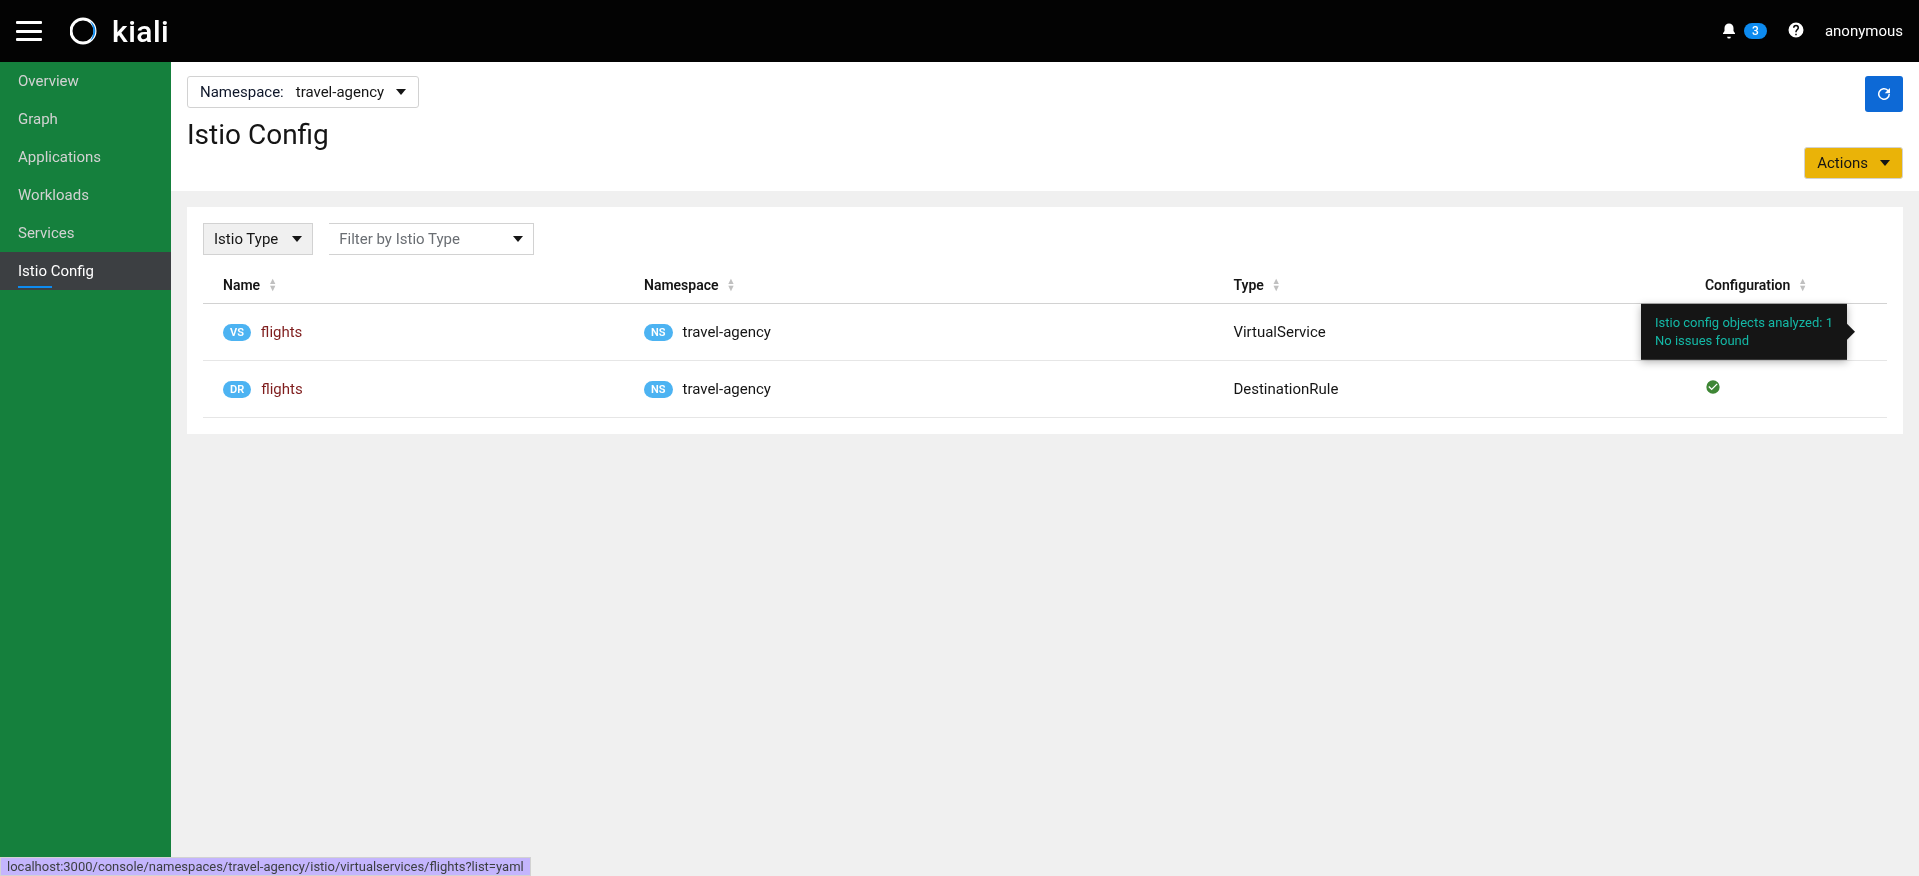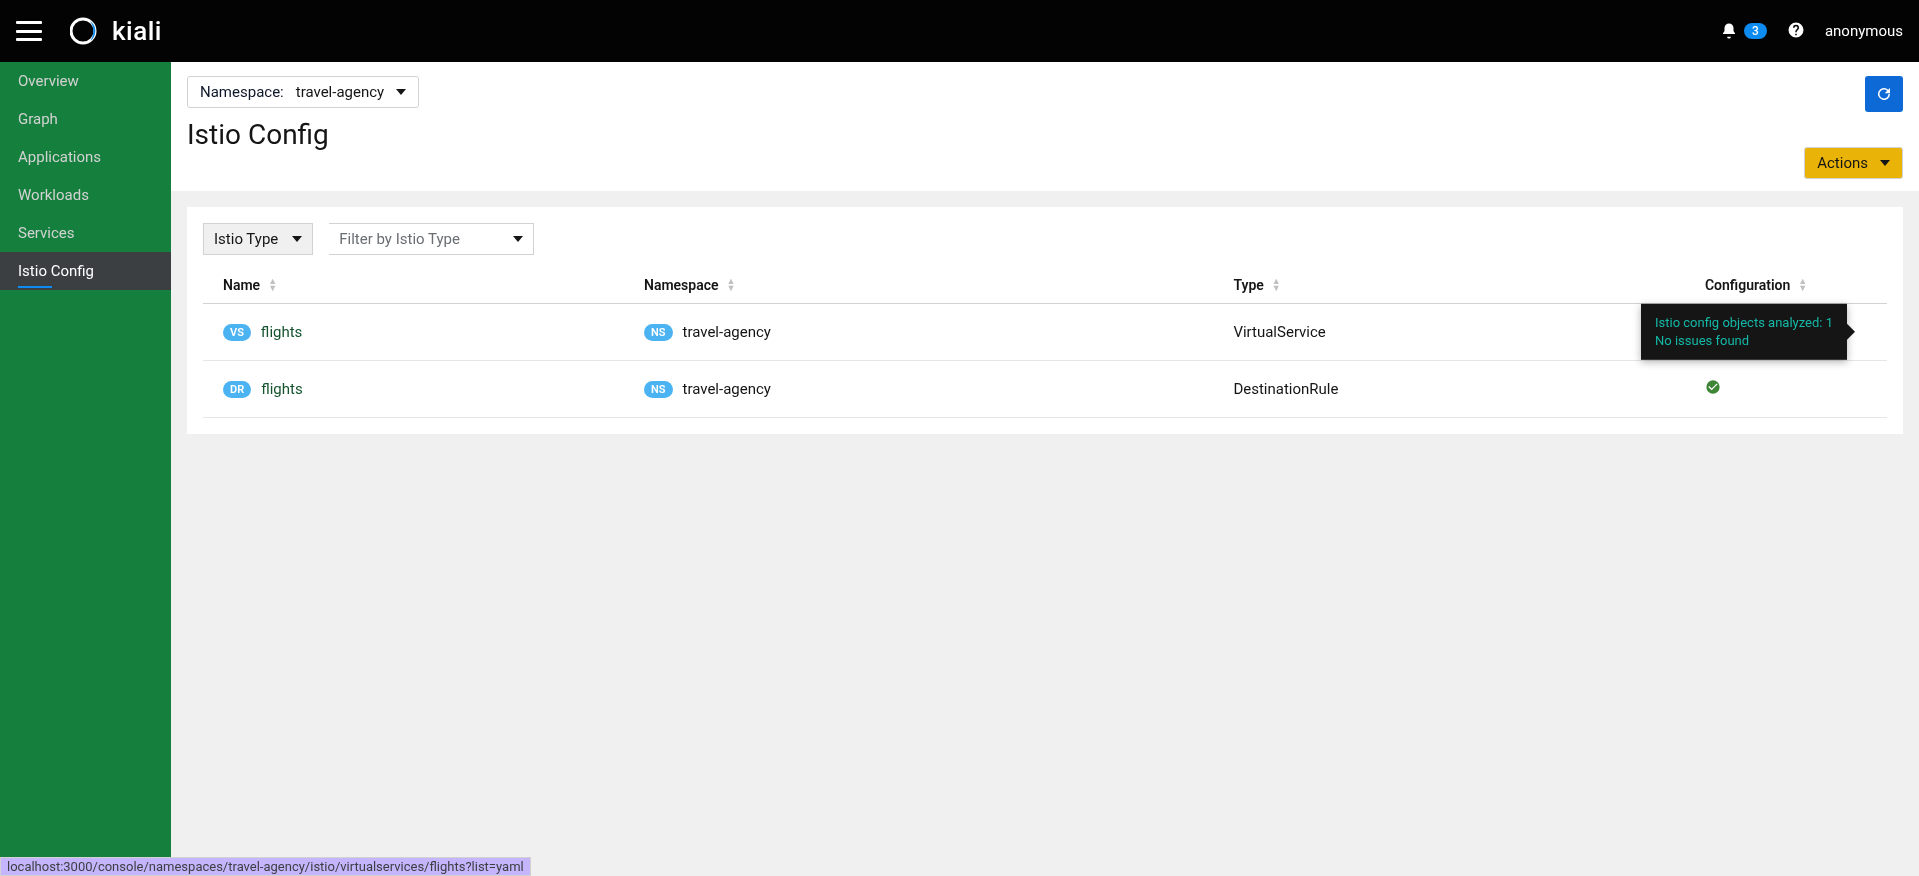--- a/index.html
+++ b/index.html
@@ -36,21 +36,21 @@
     }
     .brand {
       display: flex;
       align-items: center;
       gap: 8px;
     }
     .brand-logo {
       display: inline-flex;
     }
     .brand-text {
-      font-size: 26px;
+      font-size: 30px;
       font-weight: 500;
       letter-spacing: 0.5px;
     }
     .masthead-spacer { flex: 1; }
     .masthead-right {
       display: flex;
       align-items: center;
       gap: 20px;
     }
     .bell-wrap {
@@ -248,21 +248,21 @@
       background: #4cb3f2;
       color: #fff;
       font-size: 11px;
       font-weight: 600;
       padding: 2px 7px;
       border-radius: 10px;
       margin-right: 10px;
       vertical-align: middle;
     }
     .link {
-      color: #14532d;
+      color: #7f1d1d;
       text-decoration: none;
     }
     .check-icon {
       width: 16px;
       height: 16px;
       fill: #3e8635;
     }
     .config-cell { position: relative; }
     
     

